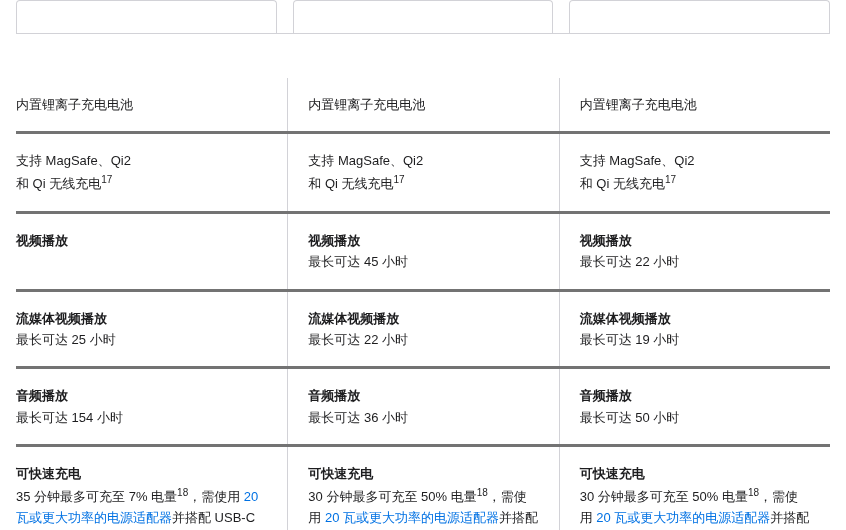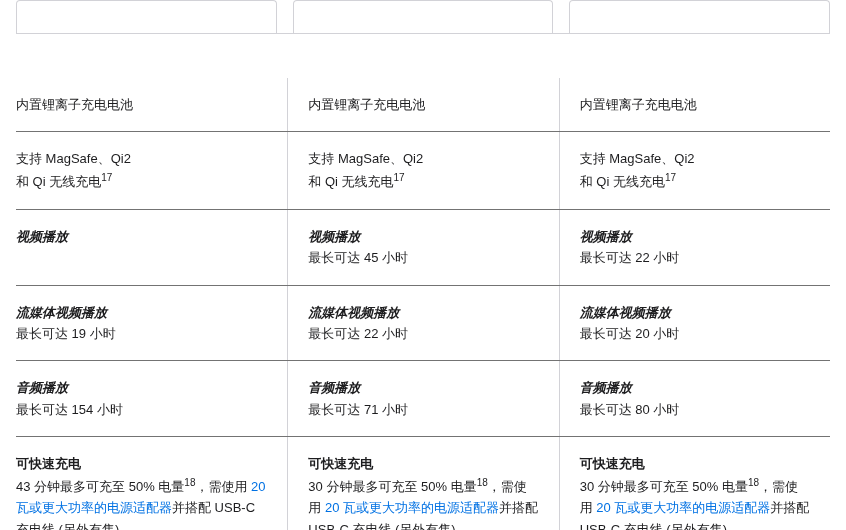--- a/index.html
+++ b/index.html
@@ -55,40 +55,39 @@
     }
     .section-heading sup {
       font-size: 11px;
       vertical-align: super;
     }
 
     
     .grid-row {
       display: grid;
       grid-template-columns: 1fr 1fr 1fr;
-      border-top: 1px solid #737373;
+      border-top: 3px solid #737373;
     }
     .grid-row:first-child {
       border-top: none;
     }
     .grid-cell {
       padding: 16px 20px 16px 0;
     }
     .grid-cell:not(:first-child) {
       padding-left: 20px;
       border-left: 1px solid #d2d2d7;
     }
     .grid-cell p {
       font-size: 13px;
       line-height: 1.65;
       color: #1d1d1f;
     }
     .grid-cell p.bold {
       font-weight: 600;
-      font-style: italic;
     }
     .grid-cell p sup {
       font-size: 10px;
       vertical-align: super;
     }
     a.link-blue {
       color: #0071e3;
       text-decoration: none;
     }
   </style>
@@ -151,48 +150,48 @@
           <p>最长可达 45 小时</p>
         </div>
         <div class="grid-cell">
           <p class="bold">视频播放</p>
           <p>最长可达 22 小时</p>
         </div>
       </div>
       <div class="grid-row">
         <div class="grid-cell">
           <p class="bold">流媒体视频播放</p>
-          <p>最长可达 19 小时</p>
+          <p>最长可达 25 小时</p>
         </div>
         <div class="grid-cell">
           <p class="bold">流媒体视频播放</p>
           <p>最长可达 22 小时</p>
         </div>
         <div class="grid-cell">
           <p class="bold">流媒体视频播放</p>
-          <p>最长可达 20 小时</p>
+          <p>最长可达 19 小时</p>
         </div>
       </div>
       <div class="grid-row">
         <div class="grid-cell">
           <p class="bold">音频播放</p>
           <p>最长可达 154 小时</p>
         </div>
         <div class="grid-cell">
           <p class="bold">音频播放</p>
-          <p>最长可达 71 小时</p>
+          <p>最长可达 36 小时</p>
         </div>
         <div class="grid-cell">
           <p class="bold">音频播放</p>
-          <p>最长可达 80 小时</p>
-        </div>
-      </div>
-      <div class="grid-row">
-        <div class="grid-cell">
-          <p><strong>可快速充电</strong><br><span>43 分钟最多可充至 50% 电量</span><sup>18</sup><span>，需使用 </span><a class="link-blue" href="#">20 瓦或更大功率的电源适配器</a><span>并搭配 USB-C 充电线 (另外有售)</span></p>
+          <p>最长可达 50 小时</p>
+        </div>
+      </div>
+      <div class="grid-row">
+        <div class="grid-cell">
+          <p><strong>可快速充电</strong><br><span>35 分钟最多可充至 7% 电量</span><sup>18</sup><span>，需使用 </span><a class="link-blue" href="#">20 瓦或更大功率的电源适配器</a><span>并搭配 USB-C 充电线 (另外有售)</span></p>
         </div>
         <div class="grid-cell">
           <p><strong>可快速充电</strong><br><span>30 分钟最多可充至 50% 电量</span><sup>18</sup><span>，需使用 </span><a class="link-blue" href="#">20 瓦或更大功率的电源适配器</a><span>并搭配 USB-C 充电线 (另外有售)</span></p>
         </div>
         <div class="grid-cell">
           <p><strong>可快速充电</strong><br><span>30 分钟最多可充至 50% 电量</span><sup>18</sup><span>，需使用 </span><a class="link-blue" href="#">20 瓦或更大功率的电源适配器</a><span>并搭配 USB-C 充电线 (另外有售)</span></p>
         </div>
       </div>
     </div>
 

